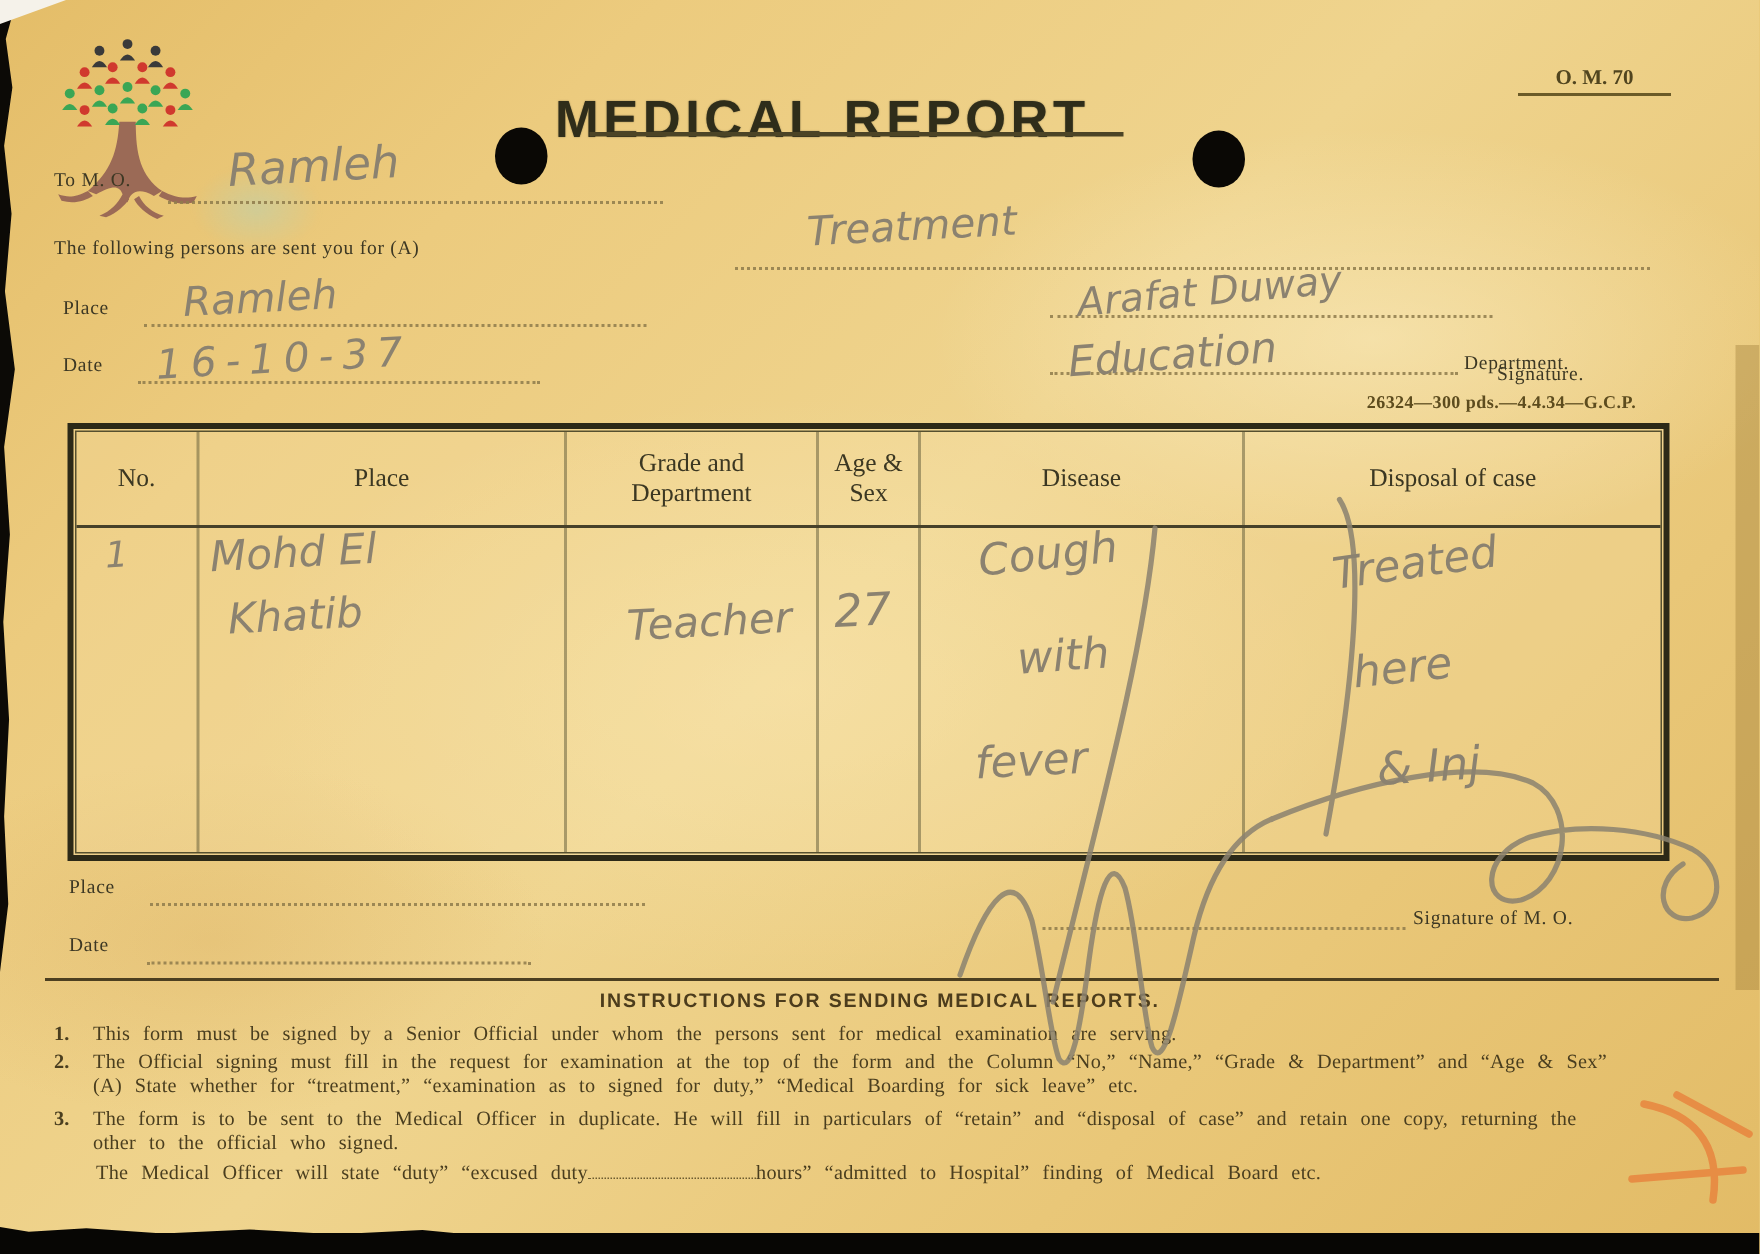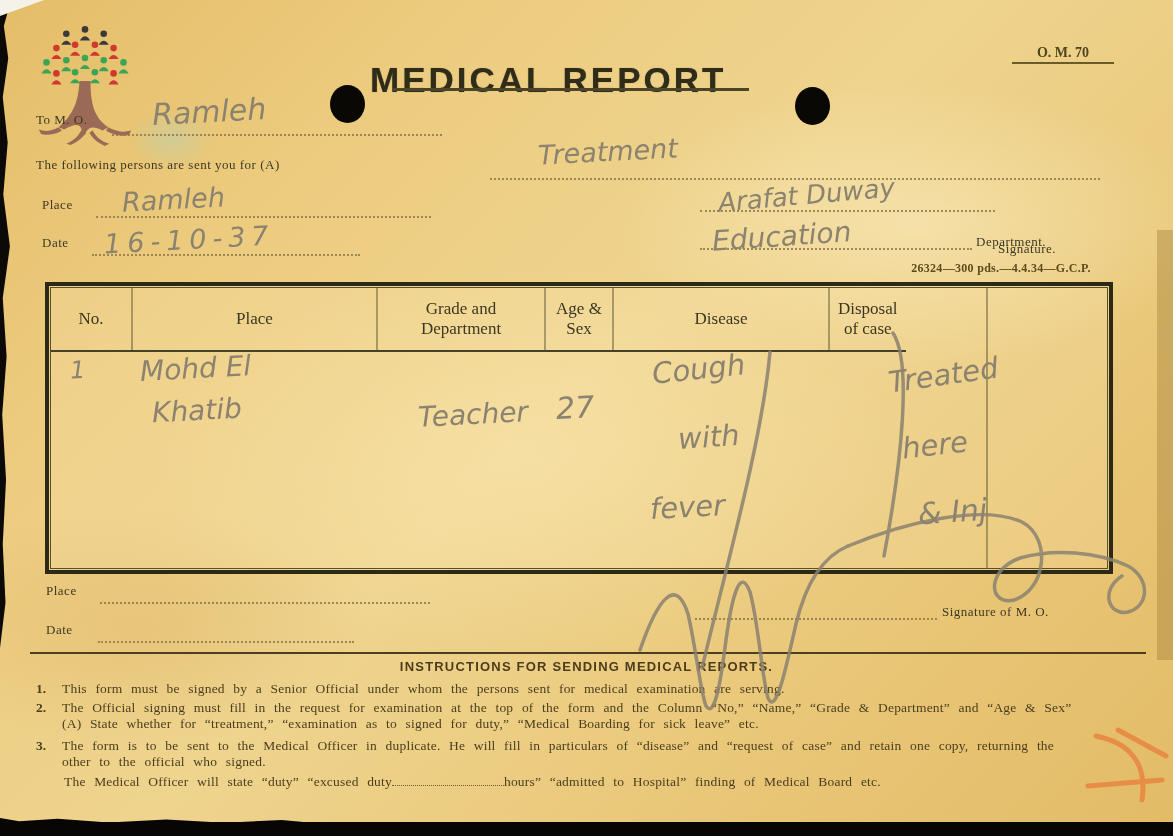--- a/index.html
+++ b/index.html
@@ -45,21 +45,21 @@
   .print-ref{position:absolute;left:855px;top:261px;width:292px;text-align:center;
     font-weight:bold;font-size:12px;color:#5d4c1e;letter-spacing:.3px;}
 
   
   .hand{position:absolute;font-family:"DejaVu Sans", sans-serif;font-style:italic;
     color:#8b8270;transform:rotate(-3deg);white-space:nowrap;}
 
   
   .tbl-outer{position:absolute;left:45px;top:282px;width:1060px;height:284px;
     border:4px solid #2c2917;background:rgba(255,240,195,.18);}
-  .tbl-inner{position:absolute;inset:1px;border:1px solid #56502f;display:flex;flex-direction:row;}
+  .tbl-inner{position:absolute;inset:1px;border:1px solid #56502f;display:flex;flex-direction:column;}
   .tbl-head{display:flex;height:62px;border-bottom:2px solid #46412a;}
   .tbl-body{display:flex;flex:1;}
   .hcell,.bcell{border-right:2px solid #56503078;box-sizing:border-box;}
   .hcell:last-child,.bcell:last-child{border-right:none;}
   .hcell{display:flex;align-items:center;justify-content:center;text-align:center;
     color:#3b3722;font-size:17px;line-height:1.15;padding:2px 8px;}
   .c-no{width:82px;}.c-name{width:245px;}.c-grade{width:168px;}.c-age{width:68px;}.c-disease{width:216px;}.c-disposal{flex:1;}
 
   
   .footer-rule{position:absolute;left:30px;top:652px;width:1116px;height:2px;background:#4c3f20;}
@@ -198,21 +198,21 @@
   <div class="ins-head">INSTRUCTIONS FOR SENDING MEDICAL REPORTS.</div>
 
   <div class="ins-num" style="top:681px;">1.</div>
   <div class="ins-line" style="top:681px;">This form must be signed by a Senior Official under whom the persons sent for medical examination are serving.</div>
 
   <div class="ins-num" style="top:700px;">2.</div>
   <div class="ins-line" style="top:700px;">The Official signing must fill in the request for examination at the top of the form and the Column “No,” “Name,” “Grade &amp; Department” and “Age &amp; Sex”</div>
   <div class="ins-line" style="top:716px;">(A) State whether for “treatment,” “examination as to signed for duty,” “Medical Boarding for sick leave” etc.</div>
 
   <div class="ins-num" style="top:738px;">3.</div>
-  <div class="ins-line" style="top:738px;">The form is to be sent to the Medical Officer in duplicate.  He will fill in particulars of “disease” and “request of case” and retain one copy, returning the</div>
+  <div class="ins-line" style="top:738px;">The form is to be sent to the Medical Officer in duplicate.  He will fill in particulars of “retain” and “disposal of case” and retain one copy, returning the</div>
   <div class="ins-line" style="top:754px;">other to the official who signed.</div>
 
   <div class="ins-line" style="top:774px;left:64px;">
     <span>The Medical Officer will state “duty” “excused duty</span><span class="dotfill"></span><span>hours” “admitted to Hospital” finding of Medical Board etc.</span>
   </div>
 
   <svg class="overlay" width="1173" height="836" viewBox="0 0 1173 836">
     <g fill="none" stroke="#8b8270" stroke-width="3.5" stroke-linecap="round" opacity="0.85">
       <path d="M770 352 C 762 440, 728 560, 702 668"></path>
       <path d="M893 333 C 912 362, 902 460, 884 556"></path>

